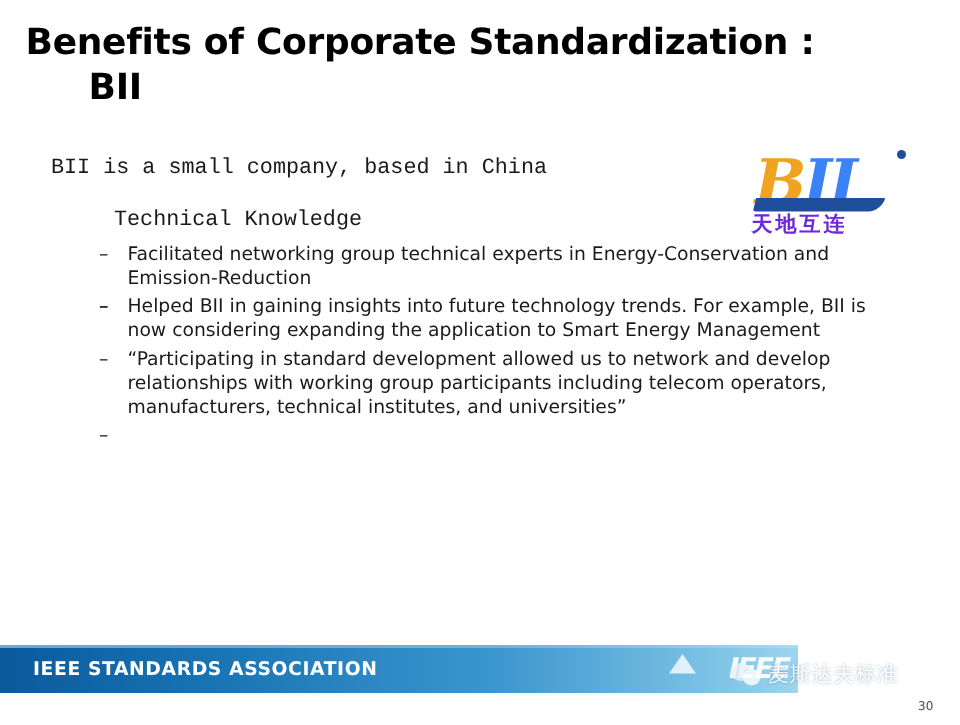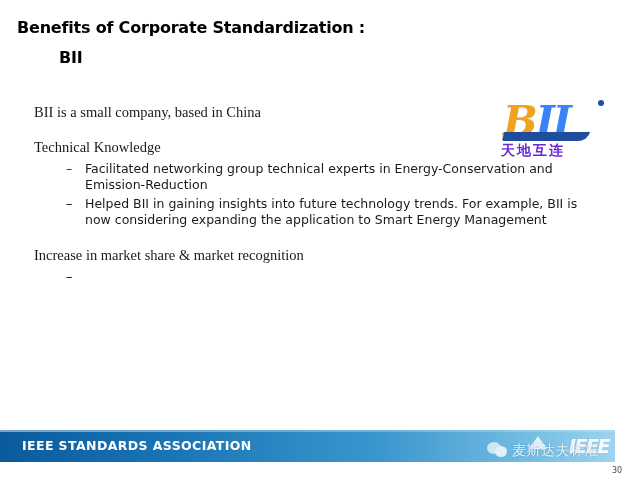--- a/index.html
+++ b/index.html
@@ -17,21 +17,21 @@
   }
 
   
   .slide-title {
     position: absolute;
     left: 17px;
     top: 13px;
     width: 600px;
     font-family: "DejaVu Sans", sans-serif;
     font-weight: bold;
-    font-size: 16px;
+    font-size: 24px;
     line-height: 30px;
     letter-spacing: -0.2px;
     color: #000000;
   }
   .slide-title .title-line2 {
     display: block;
     padding-left: 42px;
   }
 
   
@@ -41,23 +41,23 @@
     top: 103px;
     width: 640px;
   }
 
   .lvl1 {
     margin: 0;
     padding: 0 0 0 34px;
     font-size: 14.5px;
     line-height: 19px;
     color: #1a1a1a;
-    font-family: Liberation Serif, serif;
-  }
-  .lvl1.sp-top-1 { margin-top: 16px; }
+    font-family: Liberation Mono, monospace;
+  }
+  .lvl1.sp-top-1 { margin-top: 16px; margin-left: 42px; }
   .lvl1.sp-top-2 { margin-top: 19px; }
 
   .sub-list {
     margin: 4px 0 0 0;
     padding: 0;
     list-style: none;
   }
   .sub-item {
     position: relative;
     margin: 0 0 4px 0;
@@ -127,21 +127,21 @@
     letter-spacing: 2px;
     color: #6d28d9;
     white-space: nowrap;
   }
 
   
   .footer-bar {
     position: absolute;
     left: 0;
     top: 430px;
-    width: 615px;
+    width: 532px;
     height: 32px;
     background: linear-gradient(to right, #0A5A9C 0%, #1873B4 26%, #3C96CE 62%, #79C0E4 88%, #9FD4EE 100%);
   }
   .footer-bar .top-hairline {
     position: absolute;
     left: 0;
     top: 0;
     width: 100%;
     height: 2px;
     background: linear-gradient(to right, rgba(255,255,255,0.45), rgba(255,255,255,0.15));
@@ -263,24 +263,24 @@
     </li>
     <li class="sub-item">
       <span class="dash">–</span>
     </li>
     <li class="sub-item">
       <span class="dash">–</span>
       <span>Helped BII in gaining insights into future technology trends. For example, BII is now considering expanding the application to Smart Energy Management</span>
     </li>
   </ul>
 
-  <p class="lvl1 sp-top-2">Increase in market share &amp; market recognition</p>
   <ul class="sub-list">
     <li class="sub-item wide">
       <span class="dash">–</span>
+      <span>“Participating in standard development allowed us to network and develop relationships with working group participants including telecom operators, manufacturers, technical institutes, and universities”</span>
     </li>
     <li class="sub-item wide">
       <span class="dash">–</span>
     </li>
   </ul>
 </div>
 
 <div class="bii-logo">
   <div class="bii-word">
     <span class="b-orange">B</span><span class="i-blue">II</span>

